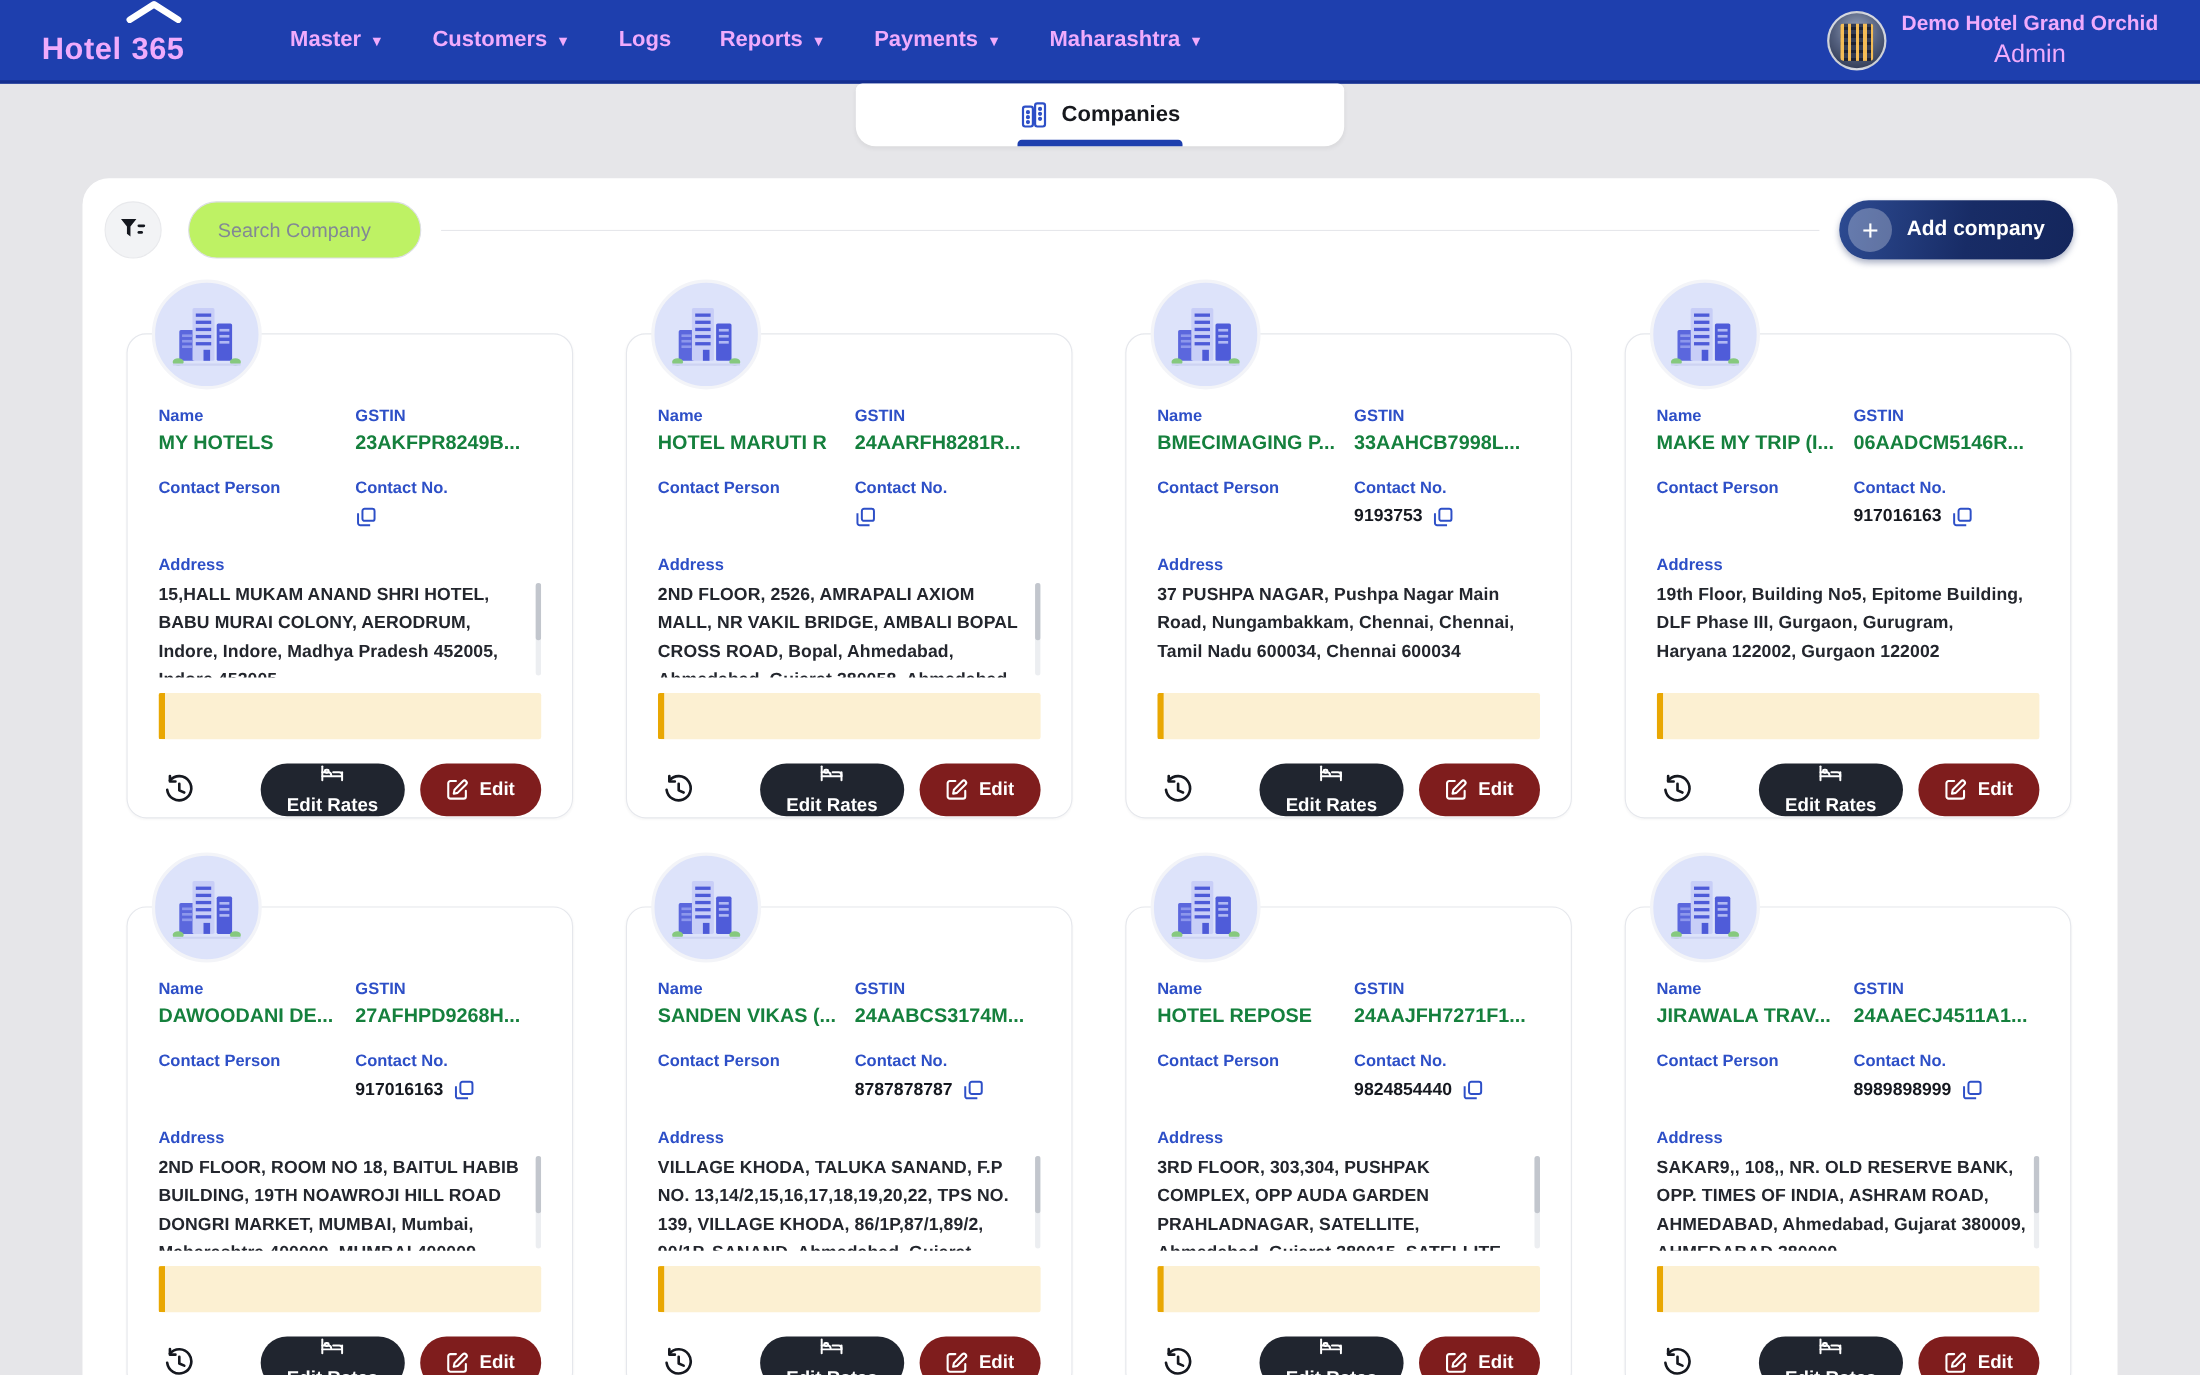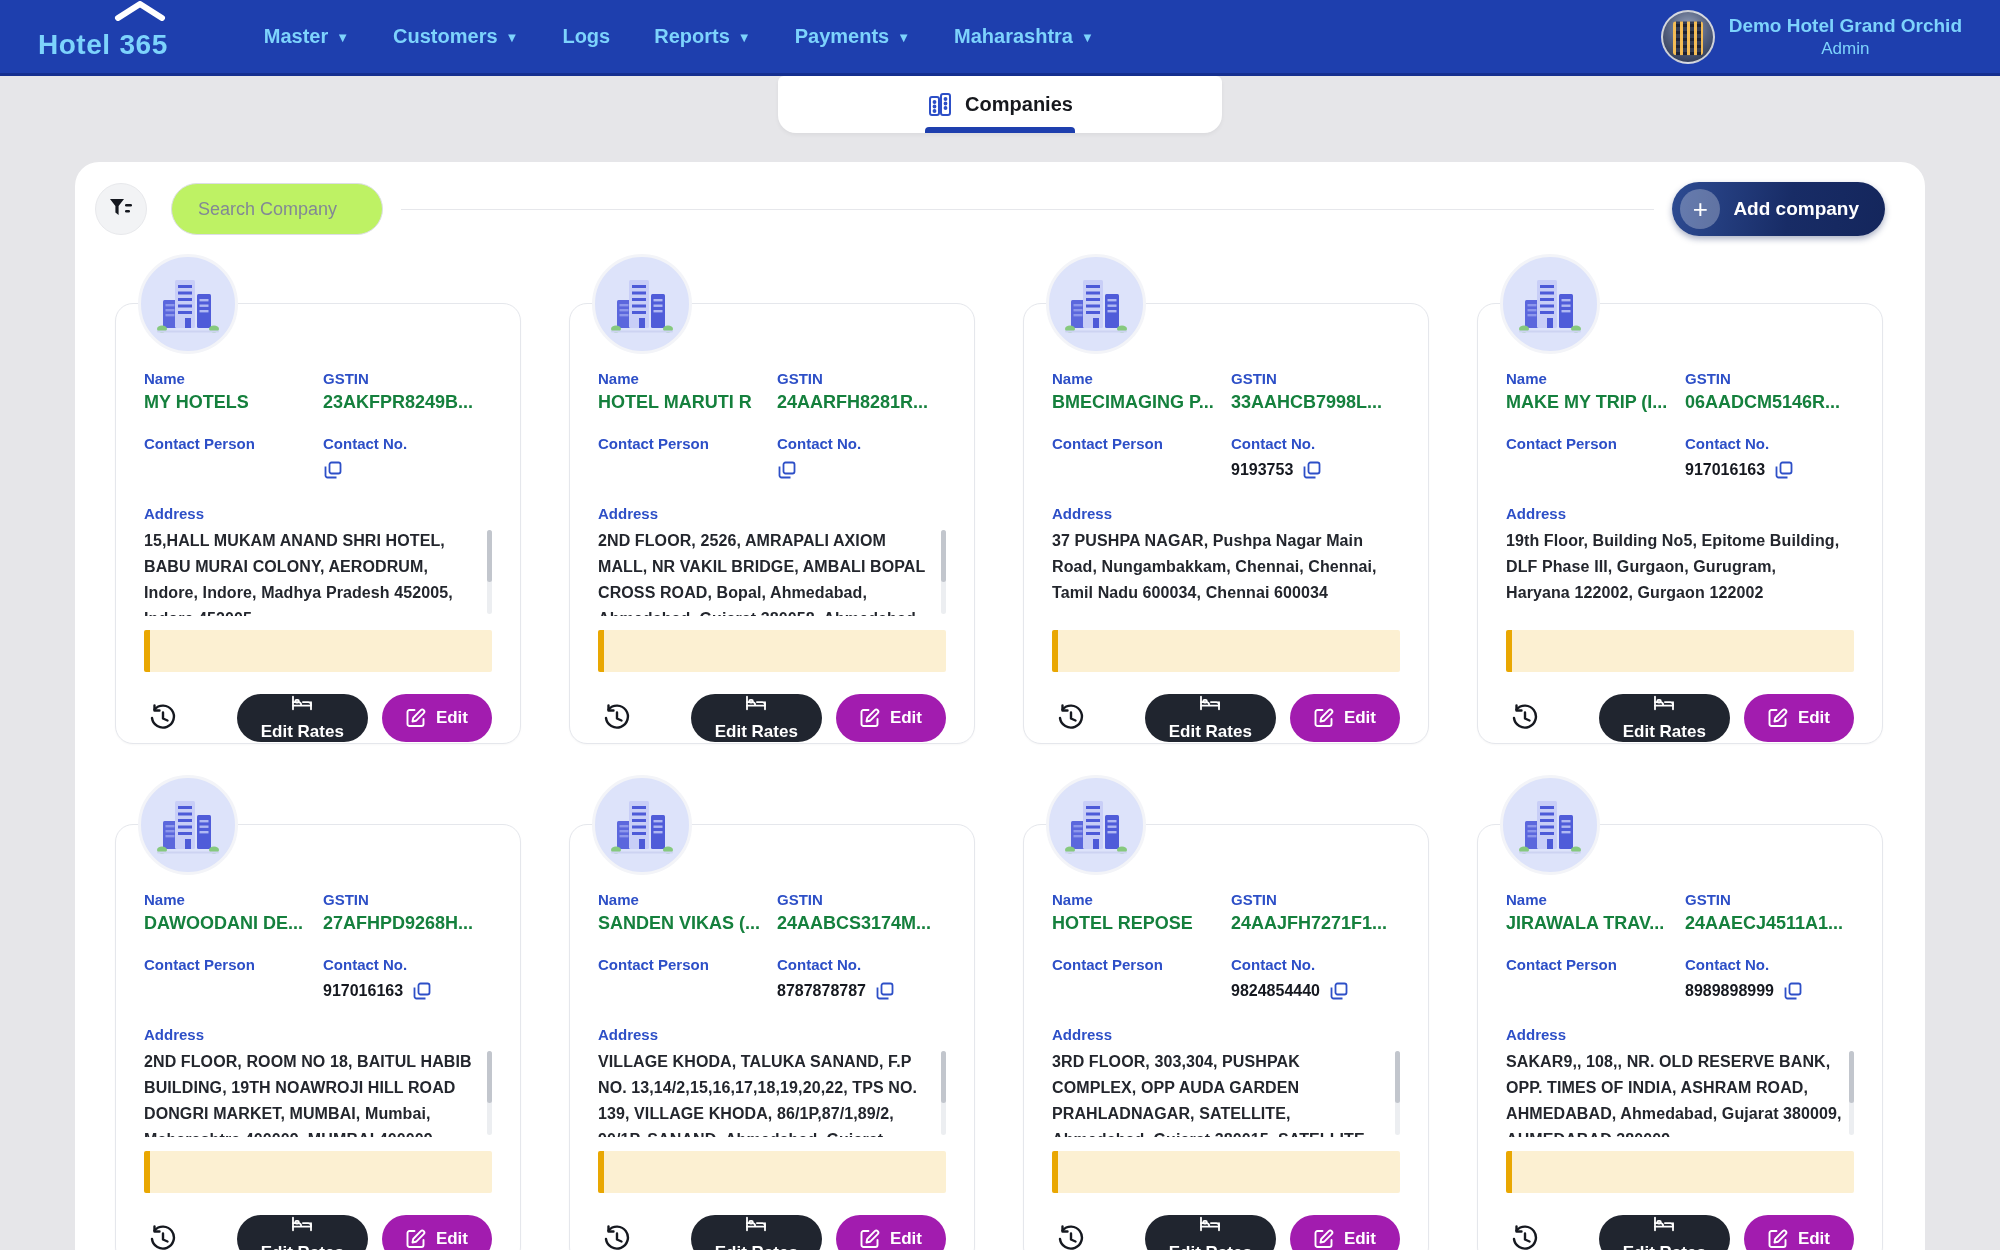--- a/index.html
+++ b/index.html
@@ -1,39 +1,39 @@
 <!DOCTYPE html>
 <html><head>
 <meta charset="utf-8">
 <style>
   * { margin:0; padding:0; box-sizing:border-box; }
   html,body { width:2000px; height:1250px; overflow:hidden; }
   body { font-family:"Liberation Sans", sans-serif; background:#e6e6e9; }
 
   
-  .nav { height:76px; background:#1e3fae; display:flex; align-items:center; padding:0 38px; color:#7dd3fc; border-bottom:3px solid #152f8f; }
+  .nav { height:76px; background:#1e3fae; display:flex; align-items:center; padding:0 38px; color:#f0abfc; border-bottom:3px solid #152f8f; }
   .logo { display:flex; align-items:flex-end; gap:9px; cursor:pointer; }
   .logo .word { font-size:28px; font-weight:700; letter-spacing:.5px; }
   .logo .num-wrap { position:relative; padding-top:16px; }
   .logo .num { font-size:28px; font-weight:800; letter-spacing:.5px; }
   .logo svg.roof { position:absolute; top:-12px; left:-6px; }
   .nav-menu { display:flex; align-items:center; gap:44px; margin-left:96px; }
   .nav-item { display:flex; align-items:center; gap:8px; font-size:20px; font-weight:600; cursor:pointer; white-space:nowrap; }
   .nav-item .caret { font-size:13px; line-height:1; transform:translateY(1px); }
   .nav-profile { margin-left:auto; display:flex; align-items:center; gap:14px; cursor:pointer; }
   .nav-avatar { width:54px; height:54px; border-radius:50%; border:2px solid rgba(255,255,255,.75);
     background:radial-gradient(circle at 50% 32%, #9aa7c0 0%, #55617f 48%, #232c44 100%); position:relative; overflow:hidden; flex:0 0 auto; }
   .nav-avatar .windows { position:absolute; left:50%; top:50%; transform:translate(-50%,-46%); width:30px; height:34px; border-radius:3px;
     background:
       repeating-linear-gradient(90deg, rgba(255,196,86,.95) 0 3px, rgba(18,22,36,.15) 3px 7px),
       repeating-linear-gradient(0deg, rgba(28,33,52,.9) 0 3px, rgba(0,0,0,0) 3px 7px),
       #3a4259; }
   .profile-text { line-height:1.25;text-align:center; }
   .profile-name { font-size:19px; font-weight:700; }
-  .profile-role { font-size:17px; font-weight:500; }
+  .profile-role { font-size:23px; font-weight:500; }
 
   
   .tab-strip { width:444px; height:57px; margin:0 auto; background:#fff; border-radius:6px 6px 18px 18px;
     display:flex; box-shadow:0 2px 4px rgba(0,0,0,.05); position:relative; }
   .tab { flex:1; display:flex; align-items:center; justify-content:center; gap:12px; font-size:20px; font-weight:700; color:#16181d; cursor:pointer; position:relative; }
   .tab + .tab::before { content:""; position:absolute; left:0; top:10px; bottom:10px; width:1px; background:#e3e5ea; }
   .tab .underline { display:none; }
   .tab.active .underline { display:block; position:absolute; bottom:0; left:50%; transform:translateX(-50%); width:150px; height:6px; background:#1e3fae; border-radius:4px 4px 0 0; }
   .tab svg { flex:0 0 auto; }
 
@@ -69,21 +69,21 @@
   .addr-scrollbar { position:absolute; right:0; top:2px; width:5px; height:84px; background:#eceef1; border-radius:3px; }
   .addr-scrollbar .thumb { width:5px; height:52px; background:#c2c6cd; border-radius:3px; }
 
   .highlight-box { margin-top:14px; height:42px; background:#fcf0d2; border-left:6px solid #e9a702; border-radius:2px; }
 
   .card-footer { margin-top:22px; display:flex; align-items:center; }
   .history-btn { width:34px; height:34px; display:flex; align-items:center; justify-content:center; cursor:pointer; margin-left:2px; }
   .footer-btns { margin-left:auto; display:flex; gap:14px; }
   .pill-btn { height:48px; border:none; border-radius:24px; display:flex; align-items:center; gap:10px; cursor:pointer; color:#fff; font-size:17px; font-weight:700; font-family:"Liberation Sans",sans-serif; }
   .edit-rates-btn { background:#20252f; padding:0 24px;flex-direction:column; }
-  .edit-btn { background:#a21caf; padding:0 24px; }
+  .edit-btn { background:#7f1d1d; padding:0 24px; }
 </style>
 </head>
 <body>
 
 <div class="nav">
   <div class="logo">
     <span class="word">Hotel</span>
     <span class="num-wrap">
       <svg class="roof" width="52" height="20" viewBox="0 0 52 20">
           <polyline points="4,17 26,3 48,17" fill="none" stroke="#ffffff" stroke-width="6" stroke-linecap="round" stroke-linejoin="round"></polyline>

